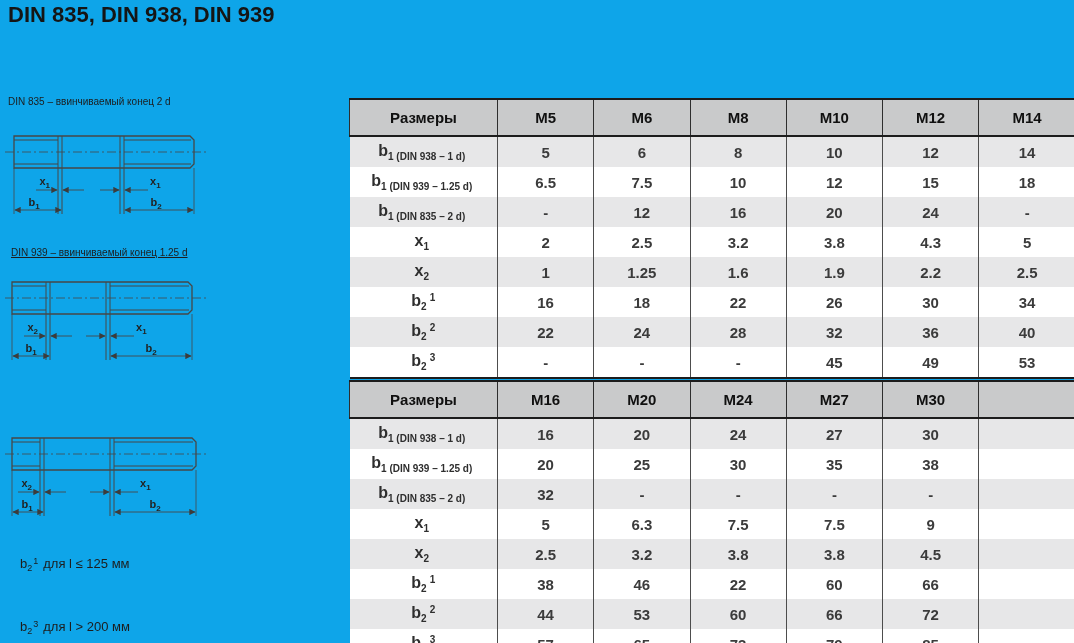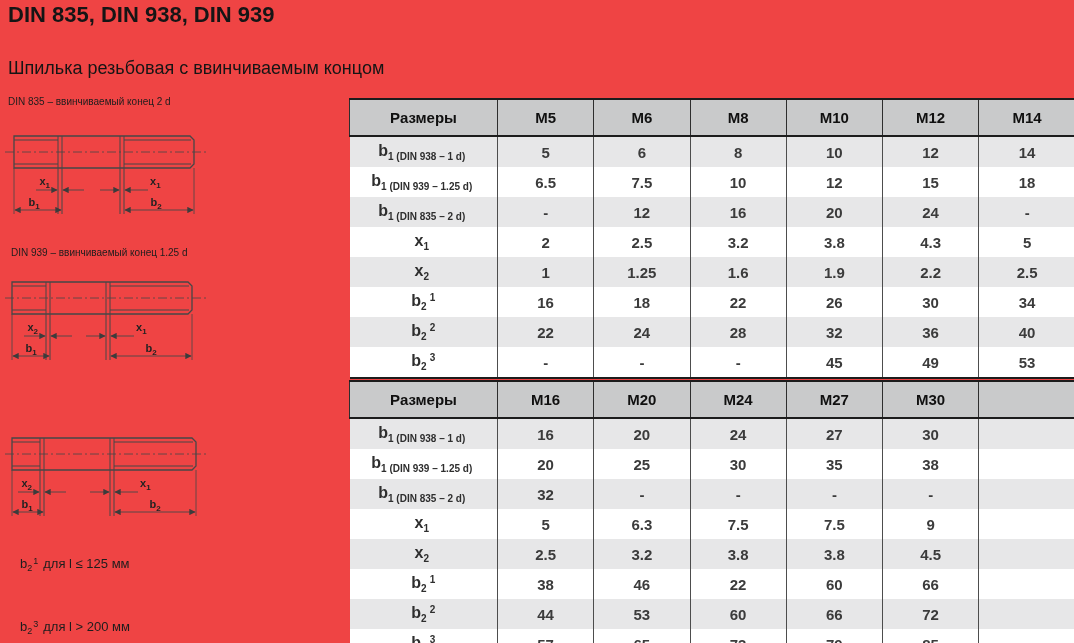--- a/index.html
+++ b/index.html
@@ -1,24 +1,24 @@
 <!DOCTYPE html>
 <html><head>
 <meta charset="utf-8">
 <style>
   html,body{margin:0;padding:0;background:#fff;}
-  .page{position:relative;width:1074px;height:643px;background:#ef4444;overflow:hidden;
+  .page{position:relative;width:1074px;height:643px;background:#0ea5e9;overflow:hidden;
         font-family:"Liberation Sans",sans-serif;color:#1a1a1a;}
 
   .title{position:absolute;left:8px;top:2px;font-size:22px;font-weight:bold;color:#151515;}
   .subtitle{position:absolute;left:8px;top:58px;font-size:18px;color:#151515;}
 
   .caption{position:absolute;font-size:10px;color:#1d1d1d;white-space:nowrap;}
   .cap1{left:8px;top:96px;}
-  .cap2{left:11px;top:247px;}
+  .cap2{left:11px;top:247px;text-decoration:underline;}
   .cap3{left:8px;top:406px;}
 
   .drw{position:absolute;}
   .drw text{font-family:"Liberation Sans",sans-serif;font-size:11px;font-weight:bold;fill:#222;}
   .drw .ss{font-size:8px;}
 
   .t-wrap{position:absolute;left:349px;width:725px;overflow:hidden;}
   .t1{top:98px;}
   .t2{top:380px;}
   table.din{border-collapse:collapse;table-layout:fixed;width:726px;}
@@ -38,21 +38,20 @@
   .fn1{top:556px;} .fn2{top:589px;} .fn3{top:619px;}
   .footnote sub{font-size:9px;vertical-align:-3px;}
   .footnote sup{font-size:9px;vertical-align:4px;margin-left:1px;margin-right:5px;}
 </style>
 </head>
 <body>
 
 <div class="page">
 
   <div class="title">DIN 835, DIN 938, DIN 939</div>
-  <div class="subtitle">Шпилька резьбовая с ввинчиваемым концом</div>
 
   <div class="caption cap1">DIN 835 – ввинчиваемый конец 2 d</div>
 
   <svg class="drw" style="left:4px;top:130px" width="205" height="92" viewBox="0 0 205 92">
     <defs>
       <marker id="ar1" viewBox="0 0 10 10" refX="9" refY="5" markerWidth="9" markerHeight="7" orient="auto-start-reverse">
         <path d="M0 0 L10 5 L0 10 z" fill="#3c3c3c"></path>
       </marker>
     </defs>
     <g stroke="#474747" fill="none" stroke-width="1">

